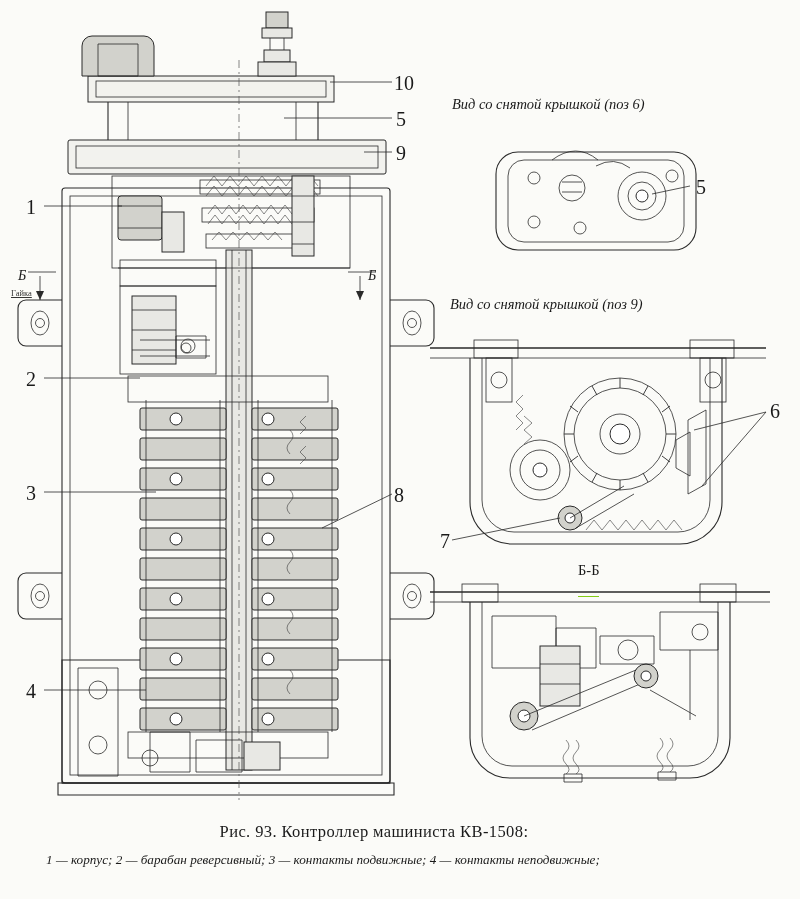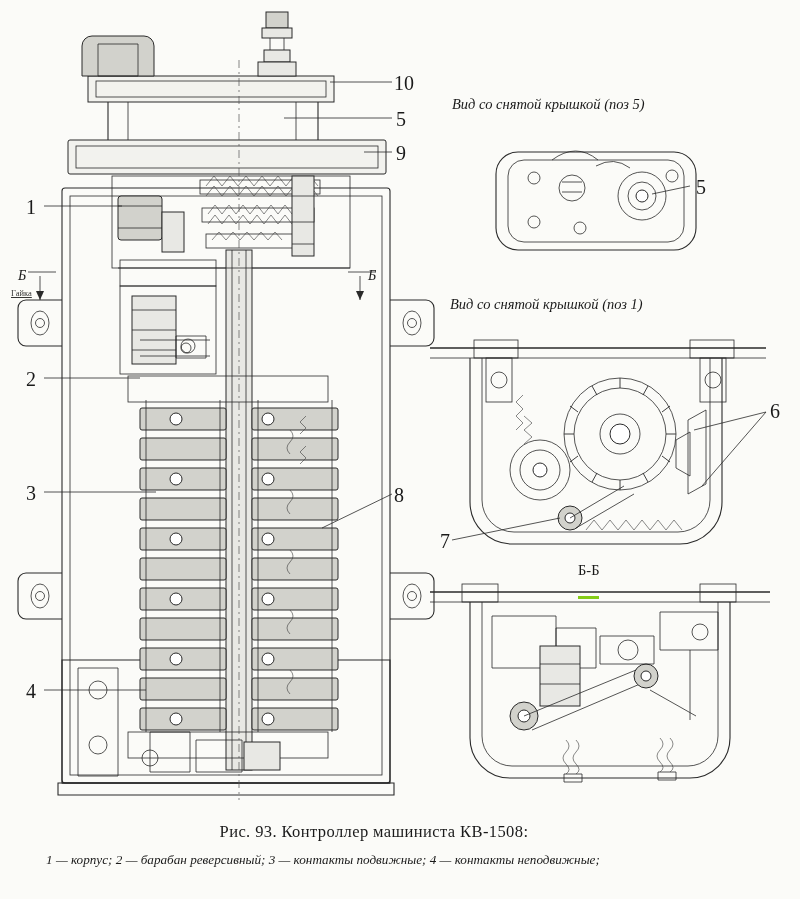--- a/index.html
+++ b/index.html
@@ -84,21 +84,21 @@
     white-space: nowrap;
   }
   .sectioncap {
     position: absolute;
     font-family: "Liberation Serif", serif;
     font-size: 14.5px;
     color: #1a1a1a;
     white-space: nowrap;
   }
   .sectioncap .ul {
-    border-bottom: 3px solid #84cc16;
+    border-bottom: 1px solid #84cc16;
     padding-bottom: 18px;
     margin-top: 45px;
   }
   .tiny {
     position: absolute;
     font-family: "Liberation Serif", serif;
     font-size: 8.5px;
     color: #333;
     white-space: nowrap;
   }
@@ -385,22 +385,22 @@
     <div class="lbl num" style="left:394px; top:484px;">8</div>
 
     <div class="lbl num" style="left:696px; top:176px;">5</div>
     <div class="lbl num" style="left:770px; top:400px;">6</div>
     <div class="lbl num" style="left:440px; top:530px;">7</div>
 
     <div class="lbl" style="left:18px; top:268px; font-style:italic;">Б</div>
     <div class="lbl" style="left:368px; top:268px; font-style:italic;">Б</div>
     <div class="tiny" style="left:11px; top:288px;text-decoration:underline;">Гайка</div>
 
-    <div class="viewcap" style="left:452px; top:96px;">Вид со снятой крышкой (поз 5)</div>
-    <div class="viewcap" style="left:450px; top:296px;">Вид со снятой крышкой (поз 1)</div>
+    <div class="viewcap" style="left:452px; top:96px;">Вид со снятой крышкой (поз 6)</div>
+    <div class="viewcap" style="left:450px; top:296px;">Вид со снятой крышкой (поз 9)</div>
     <div class="sectioncap" style="left:578px; top:562px;"><span class="ul">Б-Б</span></div>
 
   </div>
 
   <div class="caption-block">
     <span class="fig-title"><span>Рис. 93.</span> <span>Контроллер машиниста КВ-1508:</span></span>
   </div>
 
   <div class="legend">
     <div class="line it">1 — корпус;  2 — барабан реверсивный;  3 — контакты подвижные;  4 — контакты неподвижные;</div>

